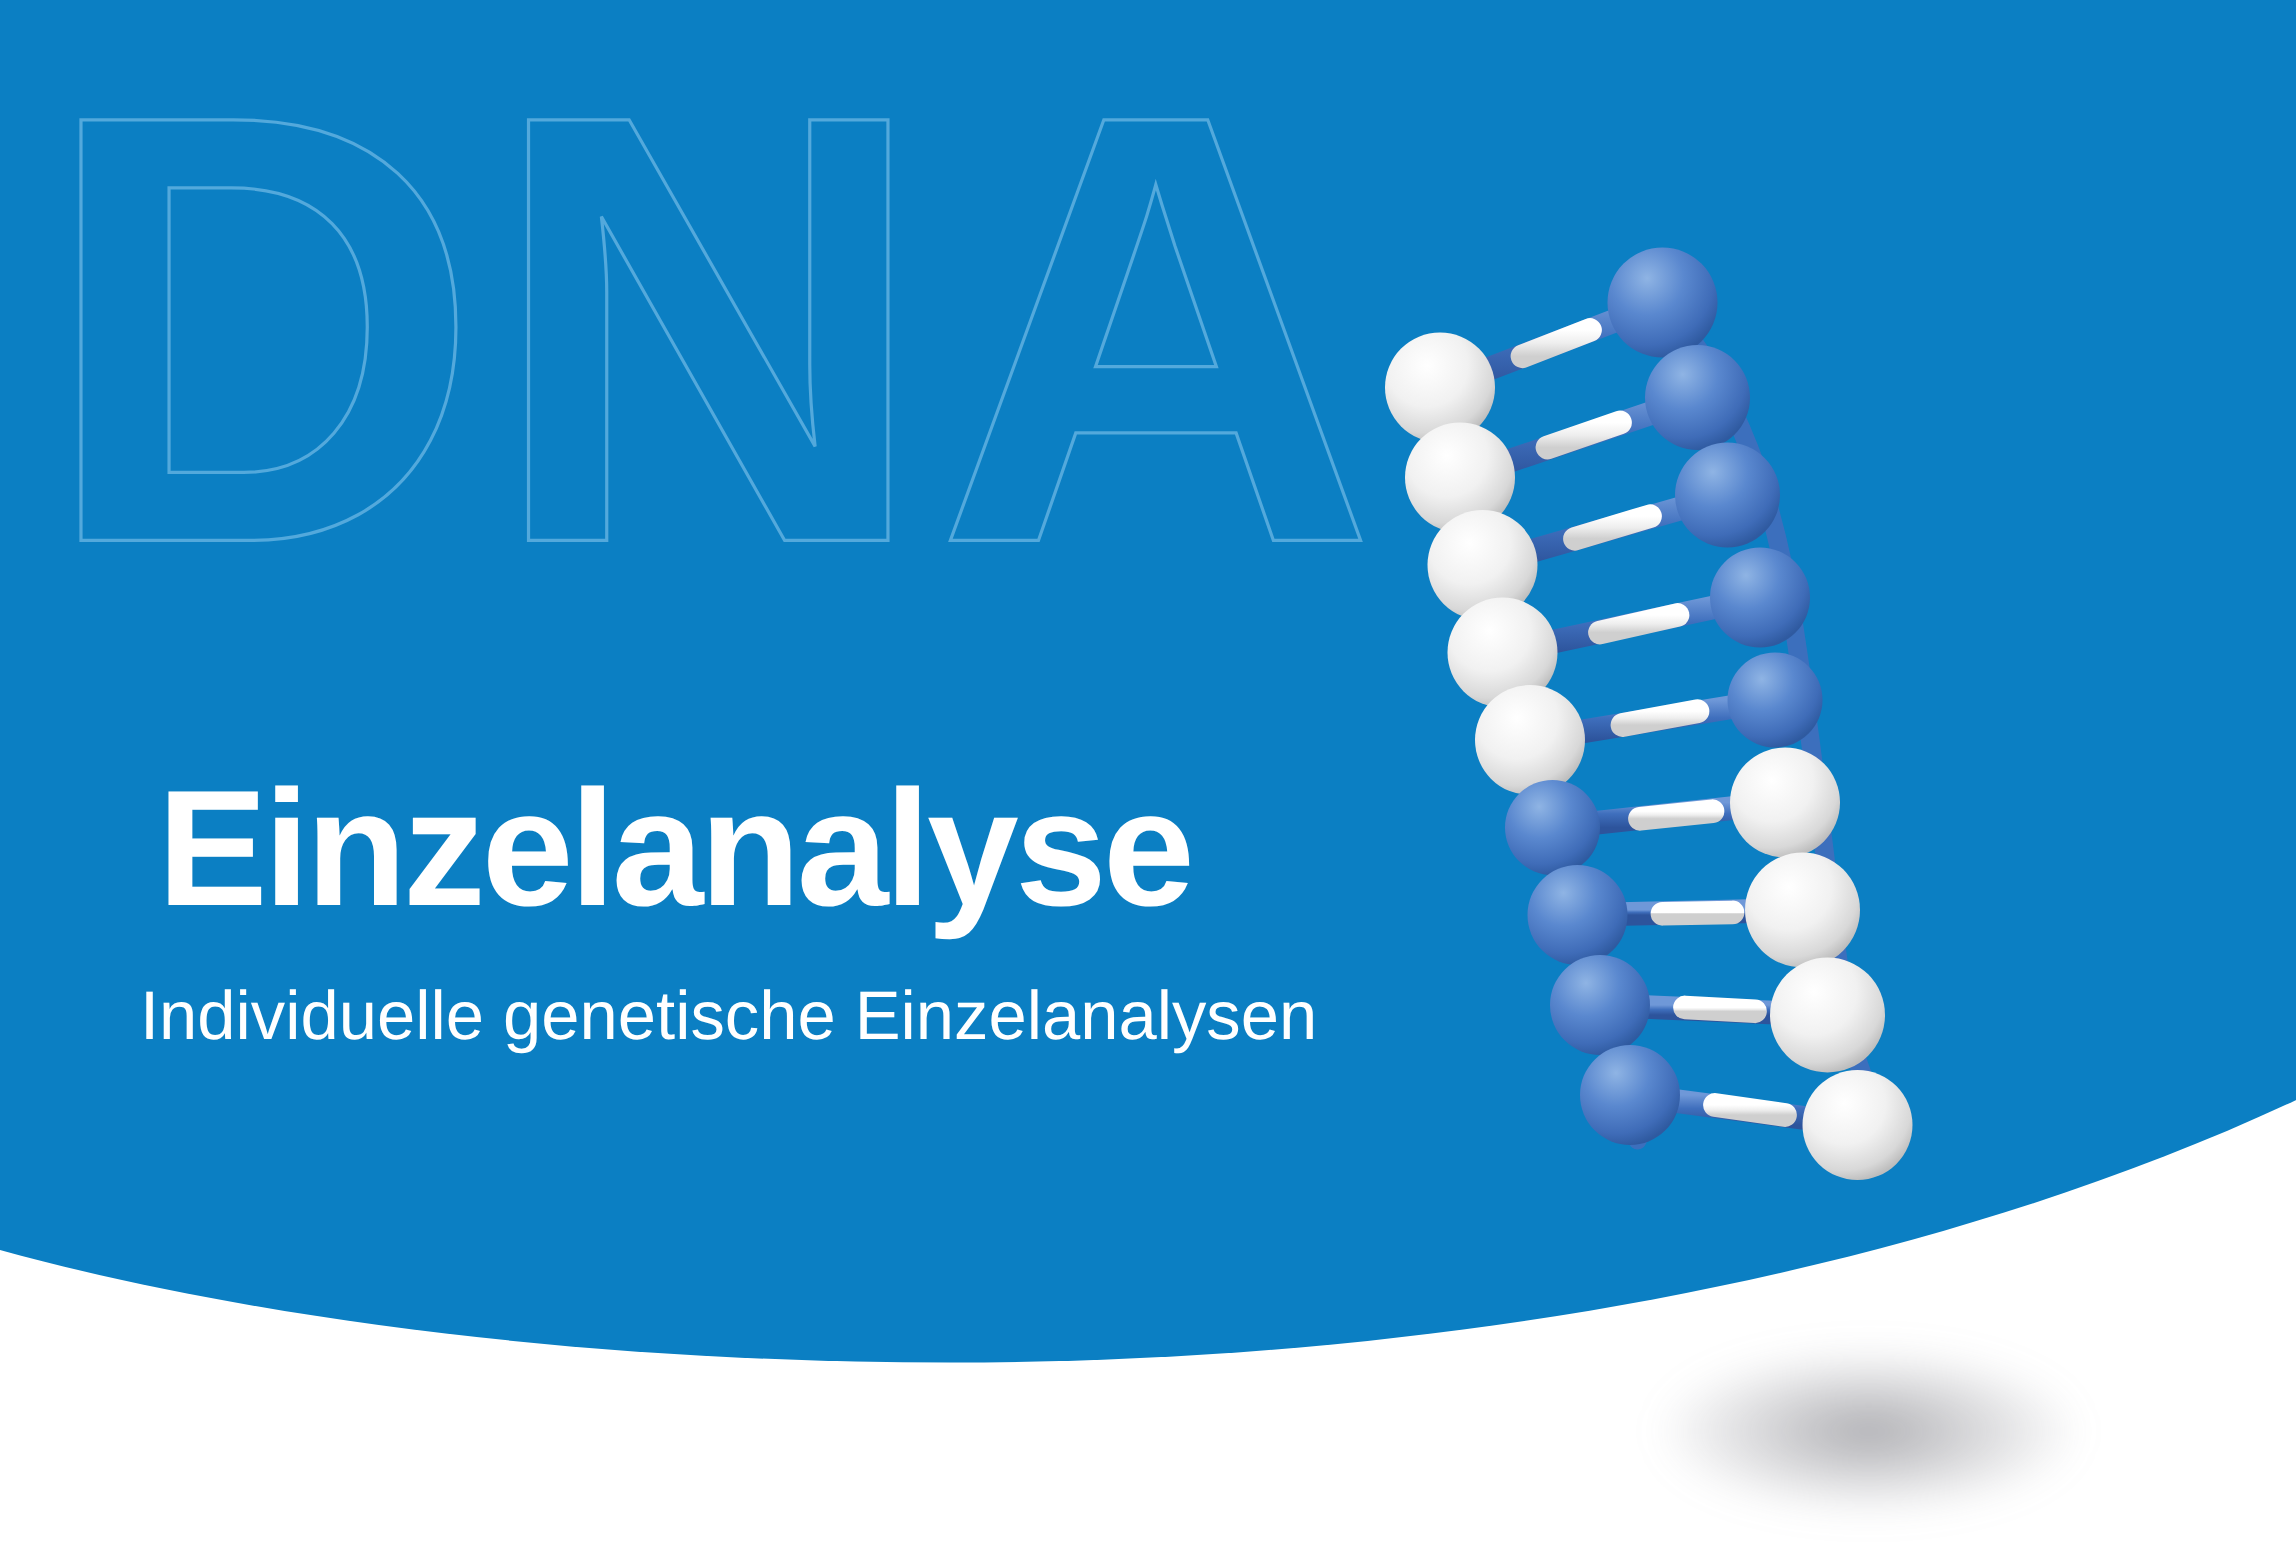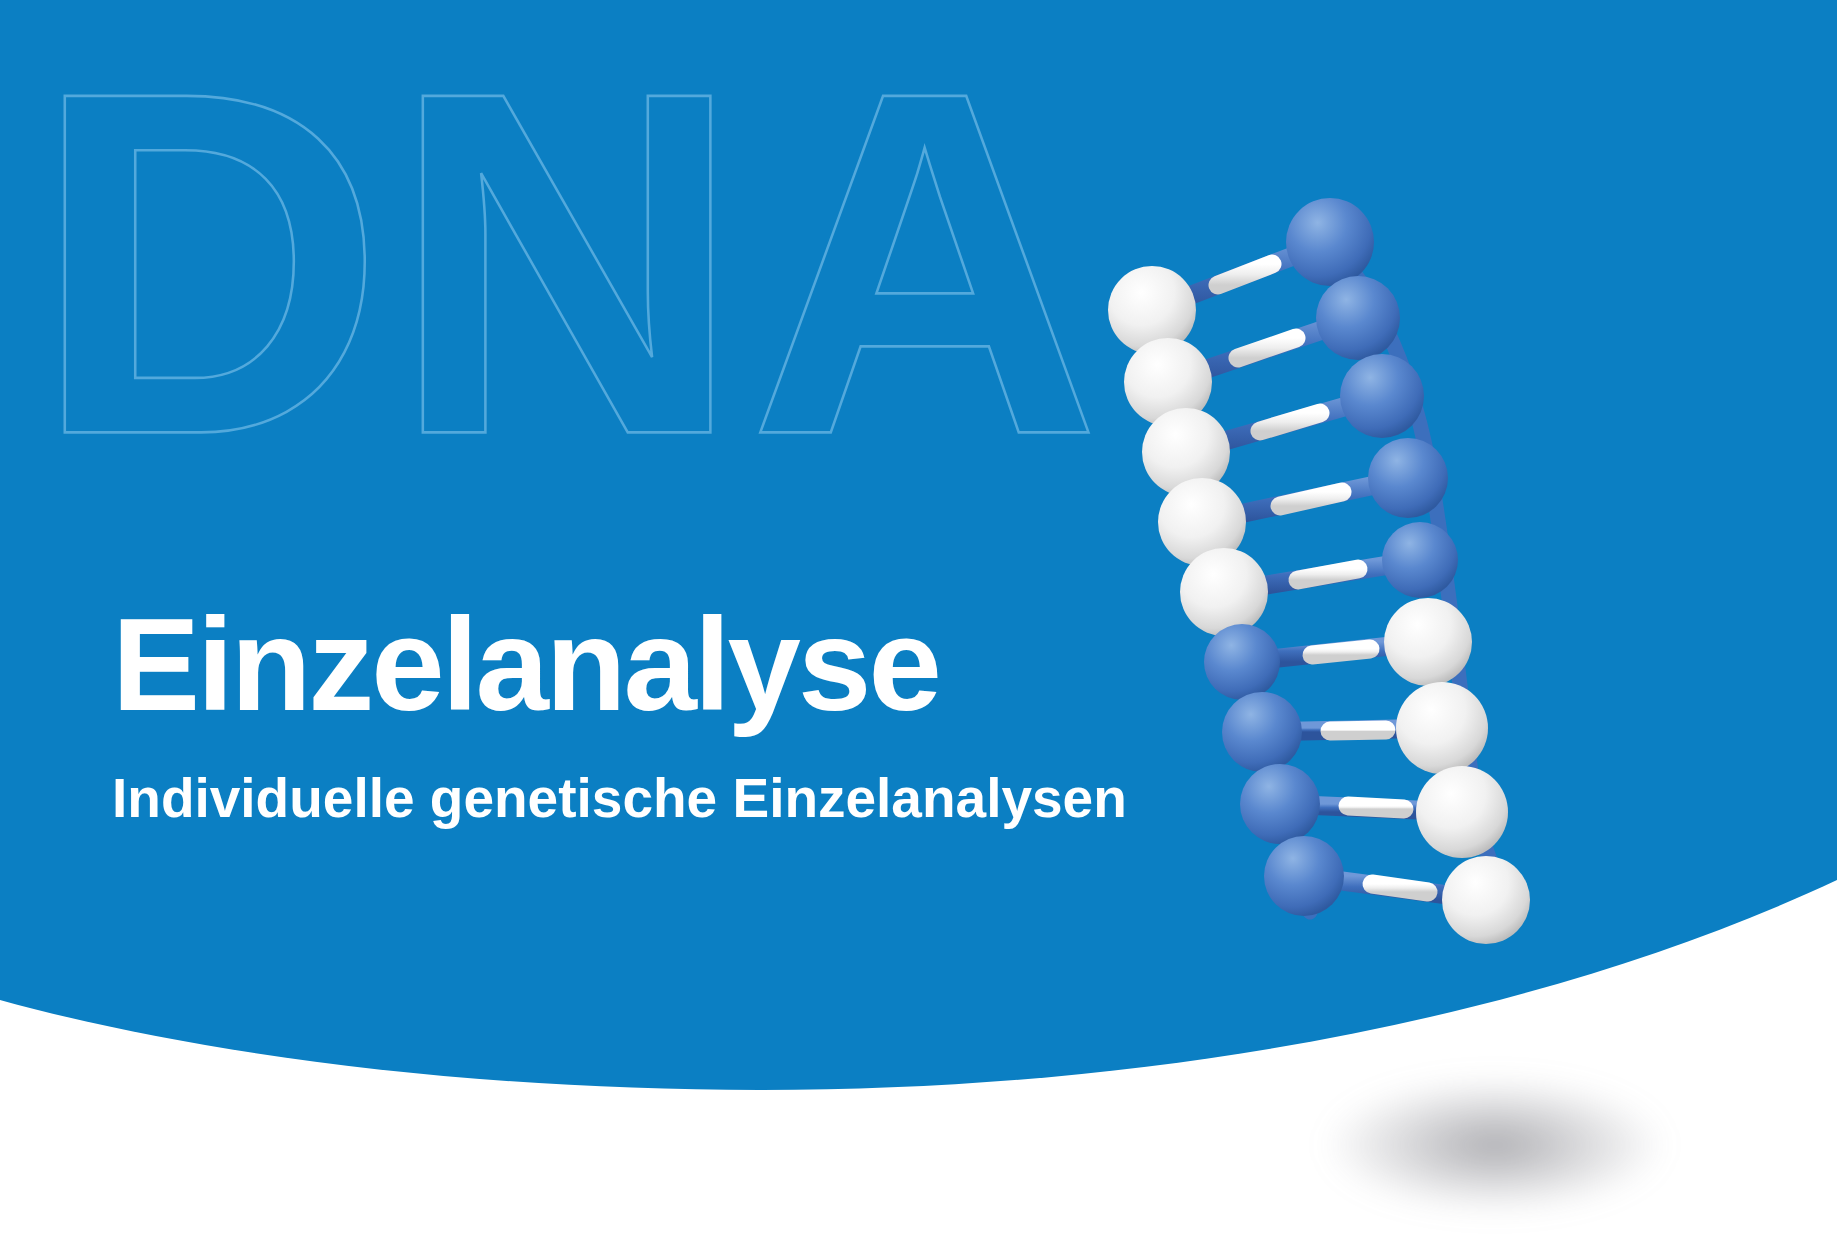--- a/index.html
+++ b/index.html
@@ -85,27 +85,27 @@
     z-index: 9;
     width: 1060px;
   }
   .headline {
     color: #ffffff;
     font-family: "Liberation Sans", sans-serif;
     font-weight: 700;
     font-size: 132px;
     line-height: 134px;
     letter-spacing: -3px;
-    margin: 0;
+    margin: 14px;
     white-space: nowrap;
   }
   .subline {
     color: #ffffff;
     font-family: "Liberation Sans", sans-serif;
-    font-weight: 700;
+    font-weight: 400;
     font-size: 55px;
     line-height: 64px;
     letter-spacing: 0px;
     margin: 34px 0 0 0;
     white-space: nowrap;
   }
 
   
   .dna-model {
     position: absolute;

